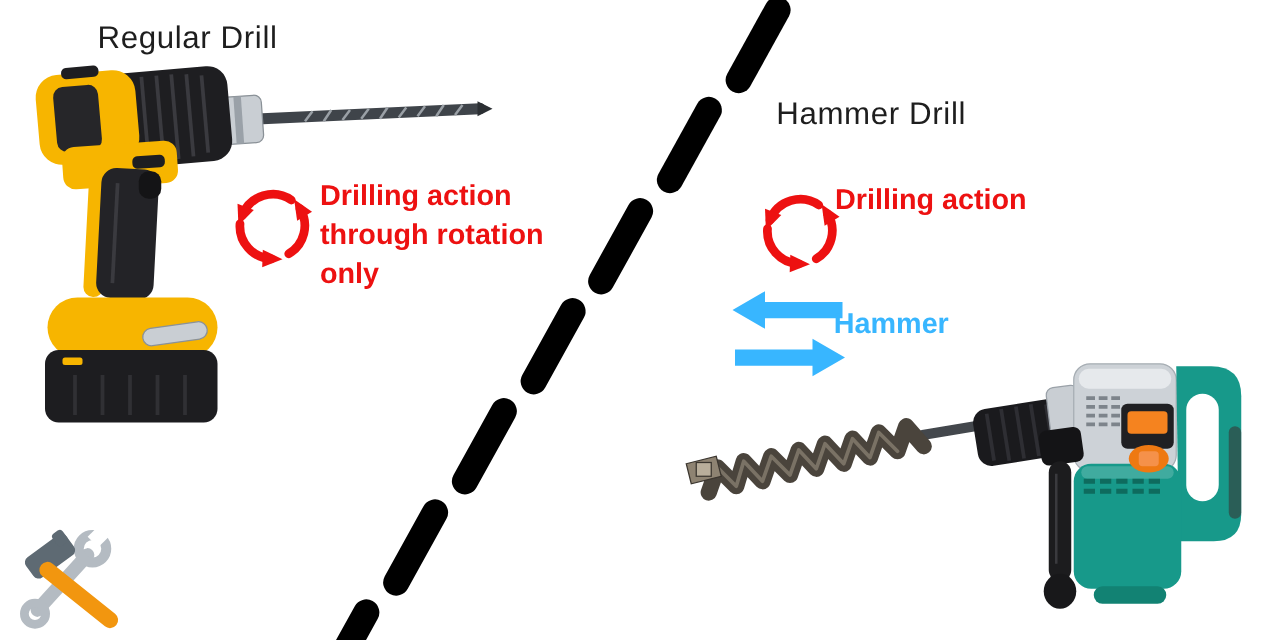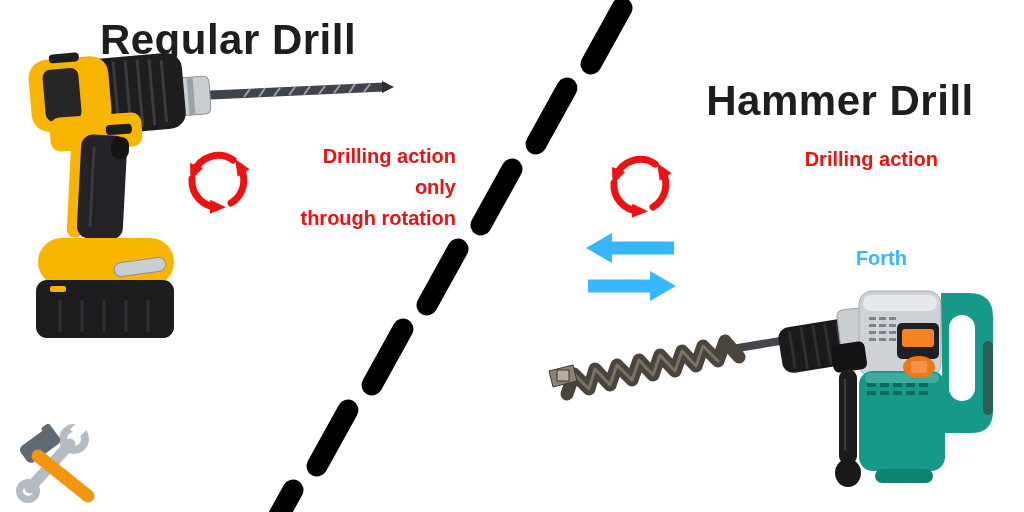--- a/index.html
+++ b/index.html
@@ -3,25 +3,25 @@
 <meta charset="utf-8">
 <style>
   html,body{margin:0;padding:0;background:#fff;}
   .canvas{
     position:relative;width:1024px;height:512px;overflow:hidden;
     background:var(--page-bg,#fff);
     font-family:"Liberation Sans","DejaVu Sans",sans-serif;
   }
   .abs{position:absolute;}
   .title{
-    position:absolute;width:300px;text-align:center;
-    font-size:42px;font-weight:700;color:var(--title-text,#1e1e1e);
+    position:absolute;width:300px;
+    font-size:25px;font-weight:400;color:var(--title-text,#1e1e1e);
     letter-spacing:.5px;white-space:nowrap;
   }
-  .caption{position:absolute;text-align:right;font-weight:700;font-size:20px;line-height:31px;}
+  .caption{position:absolute;text-align:left;font-weight:700;font-size:23px;line-height:31px;}
   .caption .cap-line{display:block;white-space:nowrap;}
   .cap-red{color:var(--caption-red,#ed1111);}
   .cap-blue{color:var(--caption-blue,#38b6ff);}
   svg{display:block;overflow:visible;}
   .f-red{fill:var(--caption-red,#ed1111);}
   .s-red{stroke:var(--caption-red,#ed1111);}
   .f-blue{fill:var(--caption-blue,#38b6ff);}
   .s-div{stroke:var(--divider-black,#000);}
   .f-yellow{fill:var(--drill-yellow,#f7b500);}
   .f-teal{fill:var(--drill-teal,#17998a);}
@@ -124,22 +124,22 @@
   <svg class="abs" style="left:176px;top:139px" width="84" height="84" viewBox="0 0 84 84">
     <g fill="none" class="s-red" stroke-width="7" stroke-linecap="round">
       <path d="M 57,21 A 26 26 0 0 0 18,33" marker-end="url(#ah)"></path>
       <path d="M 16,40 A 26 26 0 0 0 41,68" marker-end="url(#ah)"></path>
       <path d="M 55,64 A 26 26 0 0 0 64,28" marker-end="url(#ah)"></path>
     </g>
   </svg>
 
   <div class="caption cap-red" style="left:256px;top:141px;width:200px">
     <span class="cap-line">Drilling action</span>
+    <span class="cap-line">through rotation</span>
     <span class="cap-line">only</span>
-    <span class="cap-line">through rotation</span>
   </div>
 
   <svg class="abs" style="left:14px;top:418px" width="95" height="88" viewBox="0 0 95 88">
     <g>
       <line x1="16" y1="70" x2="56" y2="26" stroke="#B4BBC2" stroke-width="11" stroke-linecap="round"></line>
       <circle cx="14" cy="73" r="8.5" fill="none" stroke="#B4BBC2" stroke-width="7"></circle>
       <circle cx="60" cy="21" r="11" fill="none" stroke="#B4BBC2" stroke-width="8"></circle>
       <g transform="translate(66,10) rotate(45)">
           <rect x="-6" y="-8" width="12" height="16" fill="#FFFFFF"></rect>
         </g>
@@ -158,41 +158,41 @@
       <line x1="622" y1="8" x2="591" y2="64"></line>
       <line x1="567" y1="88" x2="536" y2="144"></line>
       <line x1="512" y1="169" x2="481" y2="225"></line>
       <line x1="458" y1="249" x2="427" y2="305"></line>
       <line x1="403" y1="329" x2="372" y2="385"></line>
       <line x1="348" y1="410" x2="317" y2="466"></line>
       <line x1="293" y1="490" x2="262" y2="546"></line>
     </g>
   </svg>
 
-  <div class="title" style="left:690px;top:77px">Hammer Drill</div>
+  <div class="title" style="left:621px;top:77px">Hammer Drill</div>
 
   <svg class="abs" style="left:598px;top:143px" width="84" height="84" viewBox="0 0 84 84">
     <g fill="none" class="s-red" stroke-width="7" stroke-linecap="round">
       <path d="M 57,21 A 26 26 0 0 0 18,33" marker-end="url(#ah)"></path>
       <path d="M 16,40 A 26 26 0 0 0 41,68" marker-end="url(#ah)"></path>
       <path d="M 55,64 A 26 26 0 0 0 64,28" marker-end="url(#ah)"></path>
     </g>
   </svg>
 
   <div class="caption cap-red" style="left:668px;top:144px;width:270px">
     <span class="cap-line">Drilling action</span>
   </div>
 
   <svg class="abs" style="left:584px;top:230px" width="96" height="74" viewBox="0 0 96 74">
     <polygon class="f-blue" points="90,11.5 90,24.5 28,24.5 28,33 2,18 28,3 28,11.5"></polygon>
     <polygon class="f-blue" points="4,49.5 4,62.5 66,62.5 66,71 92,56 66,41 66,49.5"></polygon>
   </svg>
 
   <div class="caption cap-blue" style="left:667px;top:243px;width:240px">
-    <span class="cap-line">Forth</span>
+    <span class="cap-line">Hammer</span>
   </div>
 
   <svg class="abs noptr" style="left:545px;top:283px" width="450" height="226" viewBox="0 0 450 226">
 
     <g>
       <line x1="193" y1="65" x2="247" y2="56" stroke="#43474C" stroke-width="8" stroke-linecap="round"></line>
       <polyline fill="none" stroke="#4A443C" stroke-width="13" stroke-linecap="round" stroke-linejoin="round" points="22,111 29,91 44,106 50,86 65,102 72,82 87,97 94,77 108,92 115,72 130,88 137,68 151,83 158,63 173,78 180,58 194,74"></polyline>
       <polyline fill="none" stroke="#7A7265" stroke-width="3" stroke-linecap="round" stroke-linejoin="round" points="29,91 44,106 50,86 65,102 72,82 87,97 94,77 108,92 115,72 130,88 137,68 151,83 158,63 173,78"></polyline>
       <polygon points="4,88 28,82 32,98 8,104" fill="#8E8372" stroke="#3B362F"></polygon>
       <rect x="12" y="87" width="12" height="11" fill="#B9AE9B" stroke="#3B362F"></rect>

